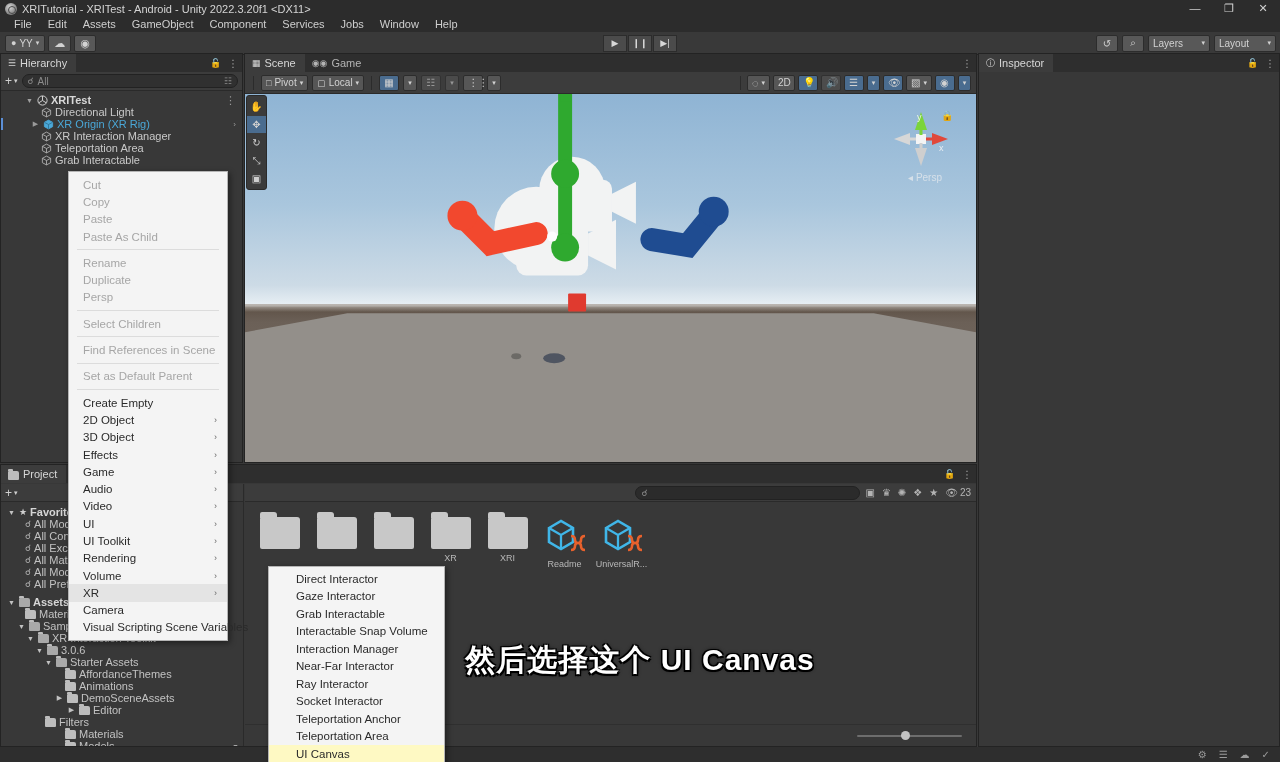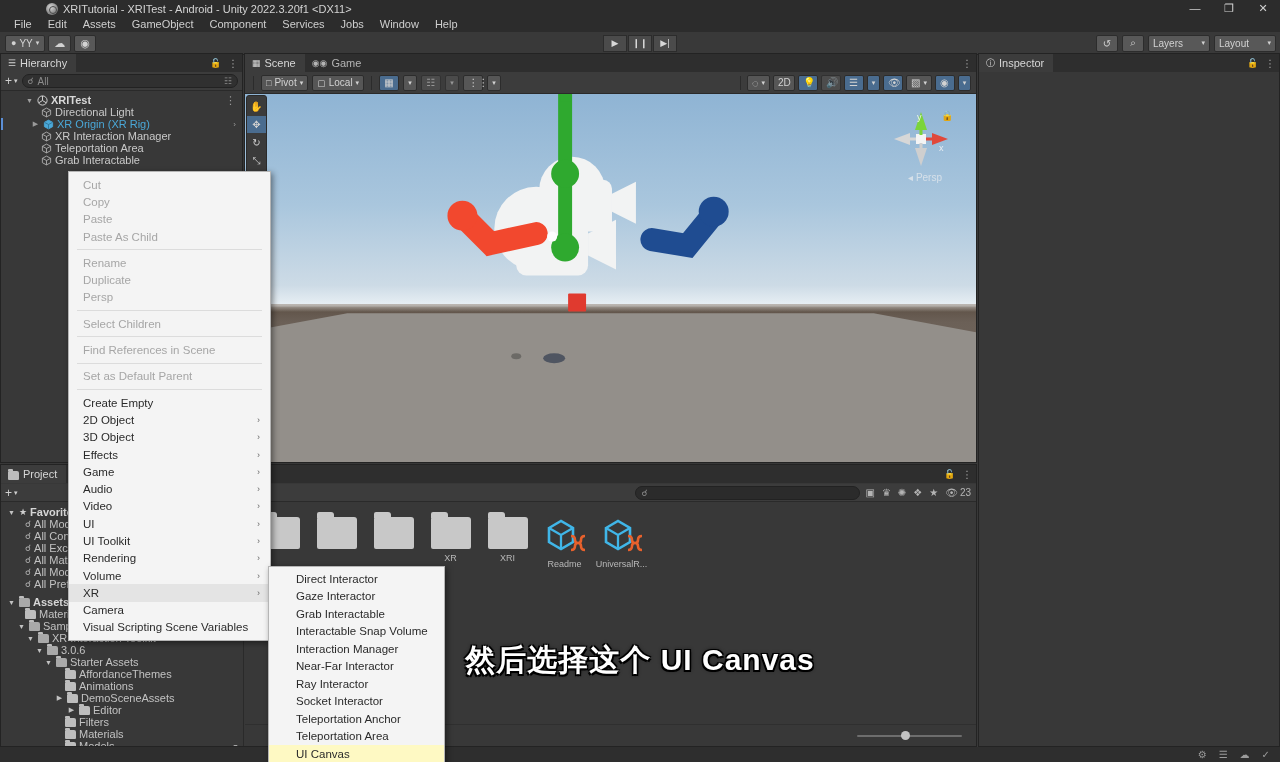--- a/index.html
+++ b/index.html
@@ -9,21 +9,21 @@
     font-family: "Liberation Sans", sans-serif;
     font-size: 11px;
     color: #c4c4c4;
     overflow: hidden;
   }
   #app { position: relative; width: 1280px; height: 762px; }
 
   
   .titlebar {
     position: absolute; left:0; top:0; width:1280px; height:17px;
-    background: #2c2c2c; display:flex; align-items:center;padding-left:41px;
+    background: #2c2c2c; display:flex; align-items:center;
   }
   .titlebar .tb-icon {
     width:12px;height:12px;margin-left:5px;margin-right:5px;border-radius:50%;
     background: radial-gradient(circle at 40% 35%, #d8d8d8, #8a8a8a 60%, #5a5a5a);
     position:relative;
   }
   .titlebar .tb-icon::after{
     content:""; position:absolute; left:3px; top:3px; width:6px;height:6px;
     border-radius:50%; border:1px solid #4a4a4a;
   }
@@ -146,21 +146,21 @@
   .gizmo { position:absolute; right:24px; top:14px; width:62px; height:62px;}
   .persp-label { position:absolute; right:34px; top:78px; font-size:10px; color:#dfe6ec; opacity:.85;}
   .lock-ico { position:absolute; right:22px; top:16px; color:#e4e9ee; font-size:10px;}
   .xrrig { position:absolute; left:0; right:0; top:0; bottom:0; }
 
   
   #inspector { left:978px; top:53px; width:302px; height:694px; }
 
   
   .ctxmenu {
-    position:absolute; left:68px; top:171px; width:203px; background:#f4f4f4;
+    position:absolute; left:68px; top:171px; width:160px; background:#f4f4f4;
     border:1px solid #b5b5b5; box-shadow:2px 2px 6px rgba(0,0,0,.45);
     padding:4px 0; z-index:60; font-size:11.5px; color:#2a2a2a;
   }
   .cm-item { height:17.3px; display:flex; align-items:center; padding:0 10px 0 14px; white-space:nowrap;}
   .cm-item.disabled { color:#a6a6a6; }
   .cm-item.hl { background:#e4e4e4; }
   .cm-item .arrow { margin-left:auto; color:#666; font-size:9px;}
   .cm-sep { height:1px; background:#dcdcdc; margin:4px 8px;}
 
   .submenu {
@@ -581,21 +581,21 @@
         <div class="p-row" style="padding-left:54px;">
           <span class="fold" style="font-size:7px;width:9px;text-align:center;">▶</span>
           <span class="folder-ico"></span>
           <span>DemoSceneAssets</span>
         </div>
         <div class="p-row" style="padding-left:66px;">
           <span class="fold" style="font-size:7px;width:9px;text-align:center;">▶</span>
           <span class="folder-ico"></span>
           <span>Editor</span>
         </div>
-        <div class="p-row" style="padding-left:64px;">
+        <div class="p-row" style="padding-left:44px;">
           <span class="folder-ico"></span>
           <span>Filters</span>
         </div>
         <div class="p-row" style="padding-left:64px;">
           <span class="folder-ico"></span>
           <span>Materials</span>
         </div>
         <div class="p-row" style="padding-left:64px;">
           <span class="folder-ico"></span>
           <span>Models</span>

